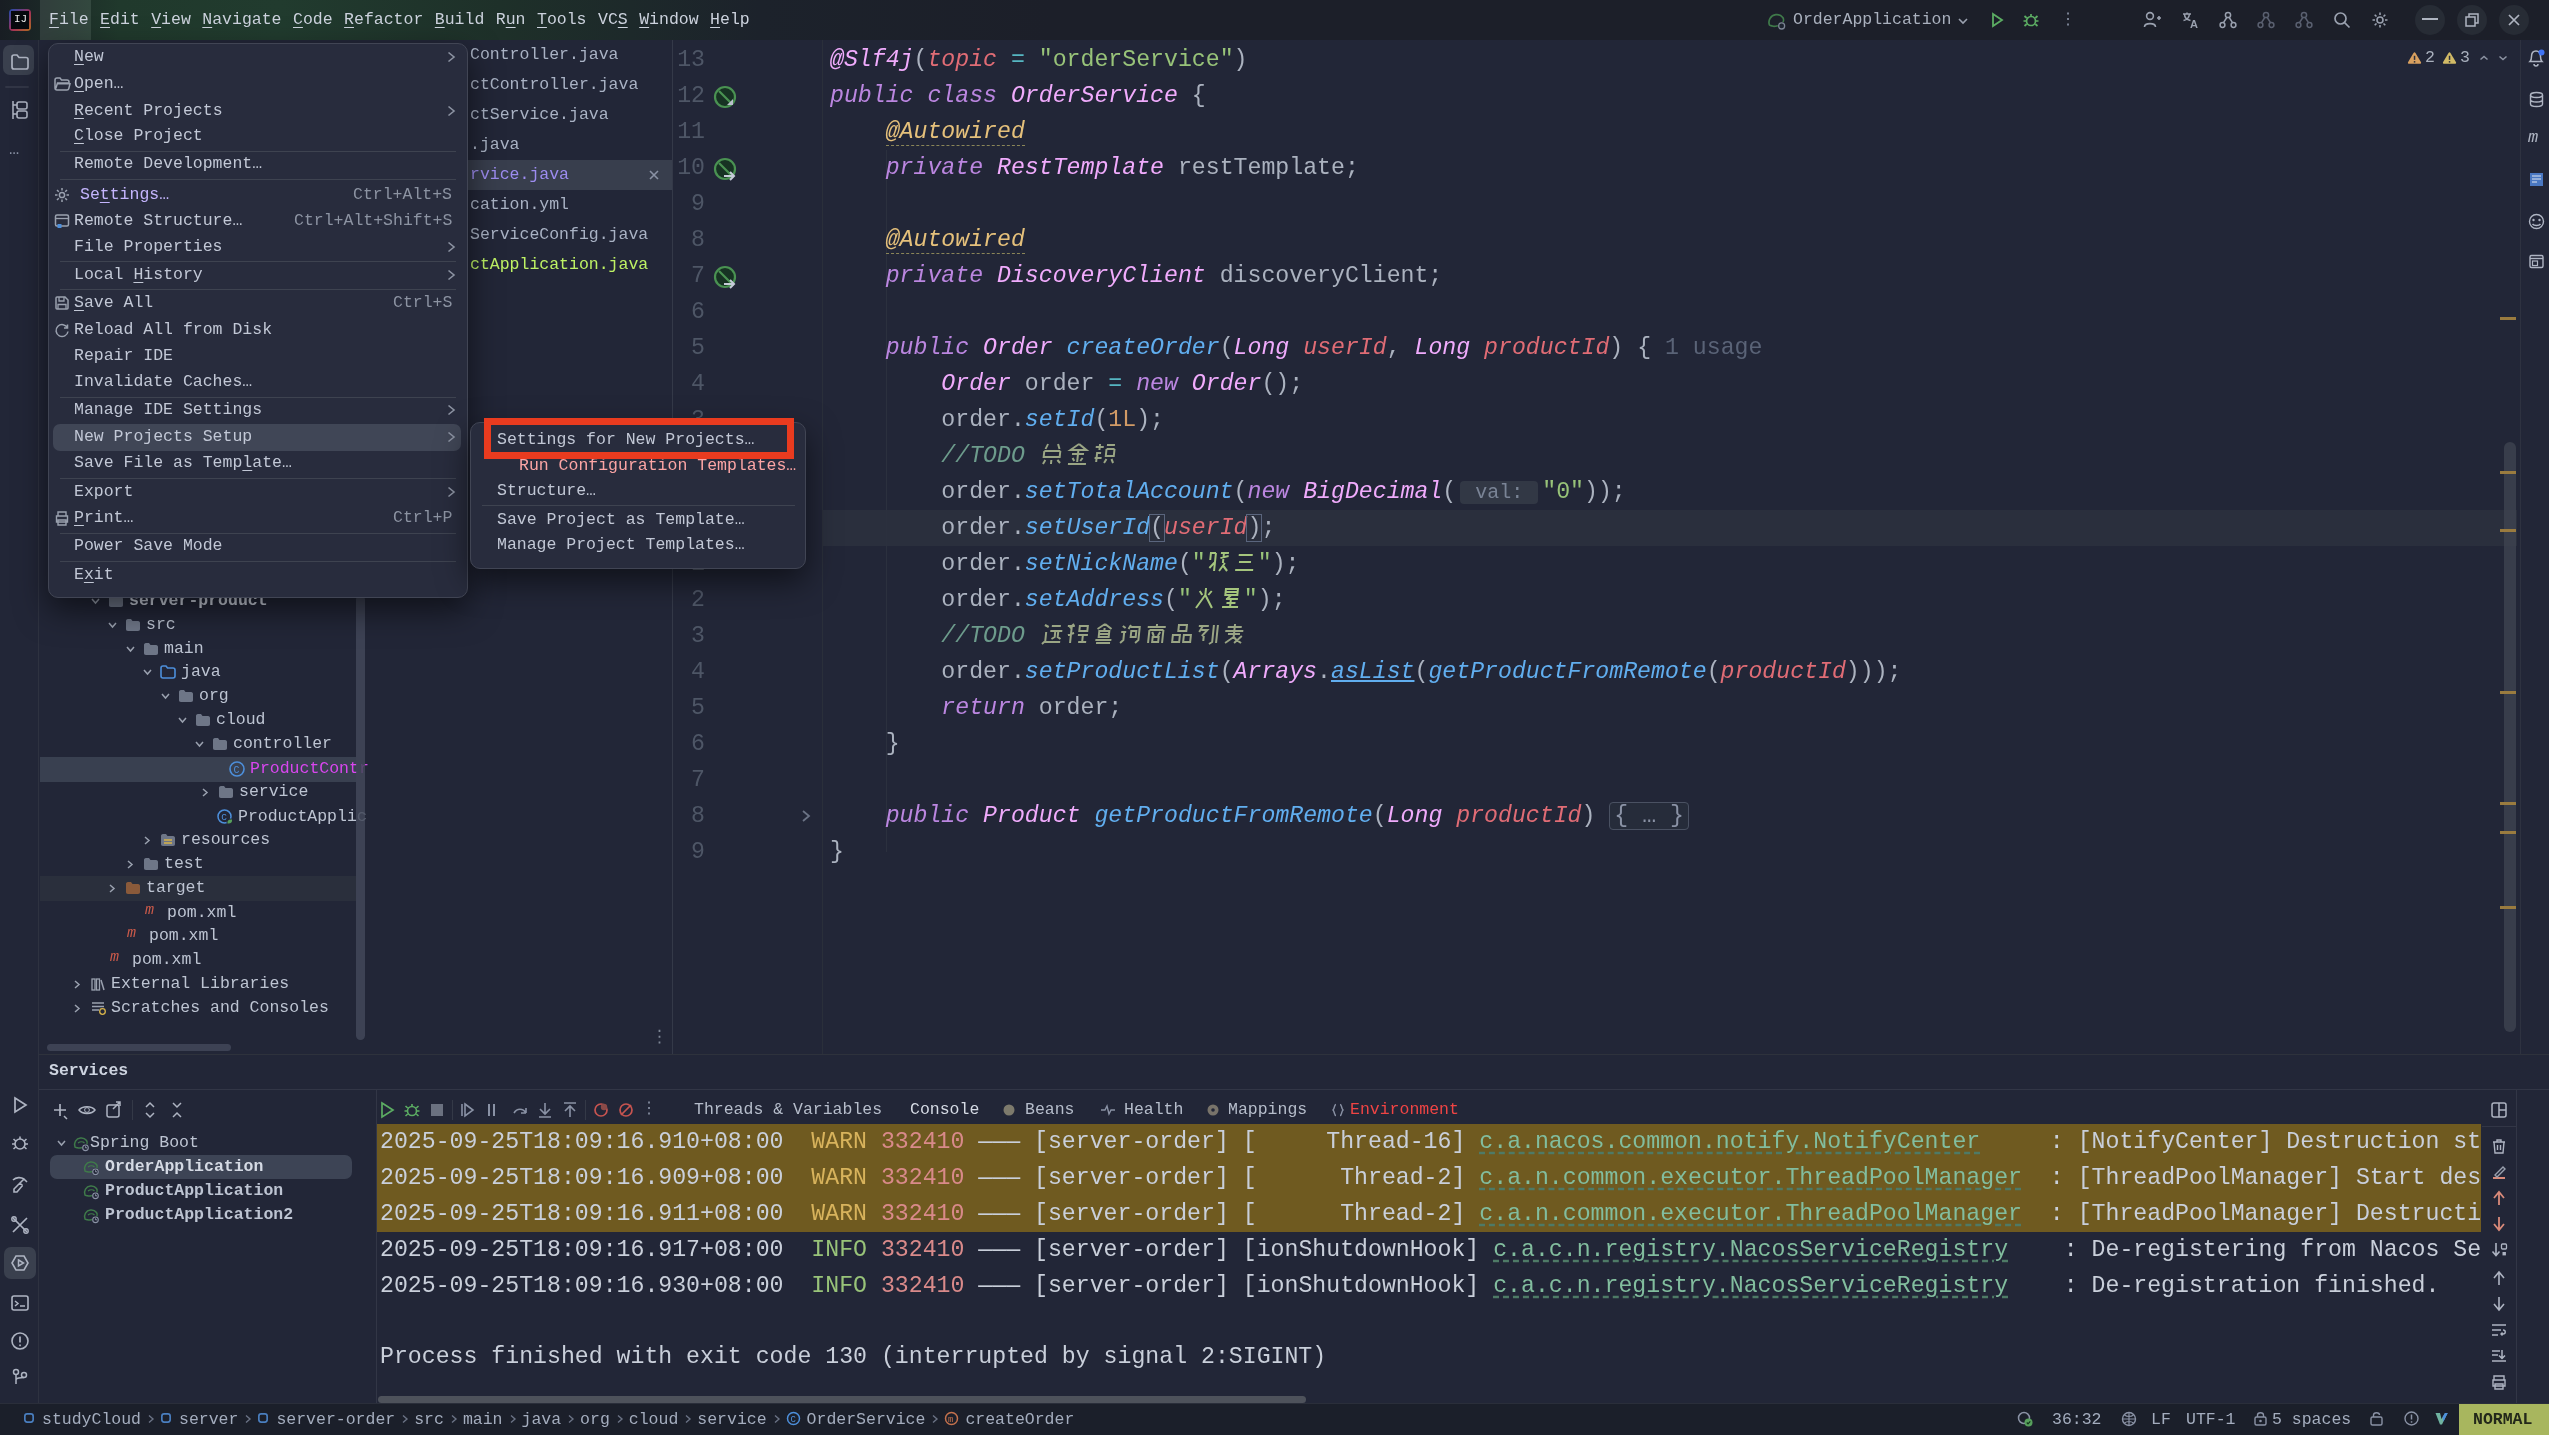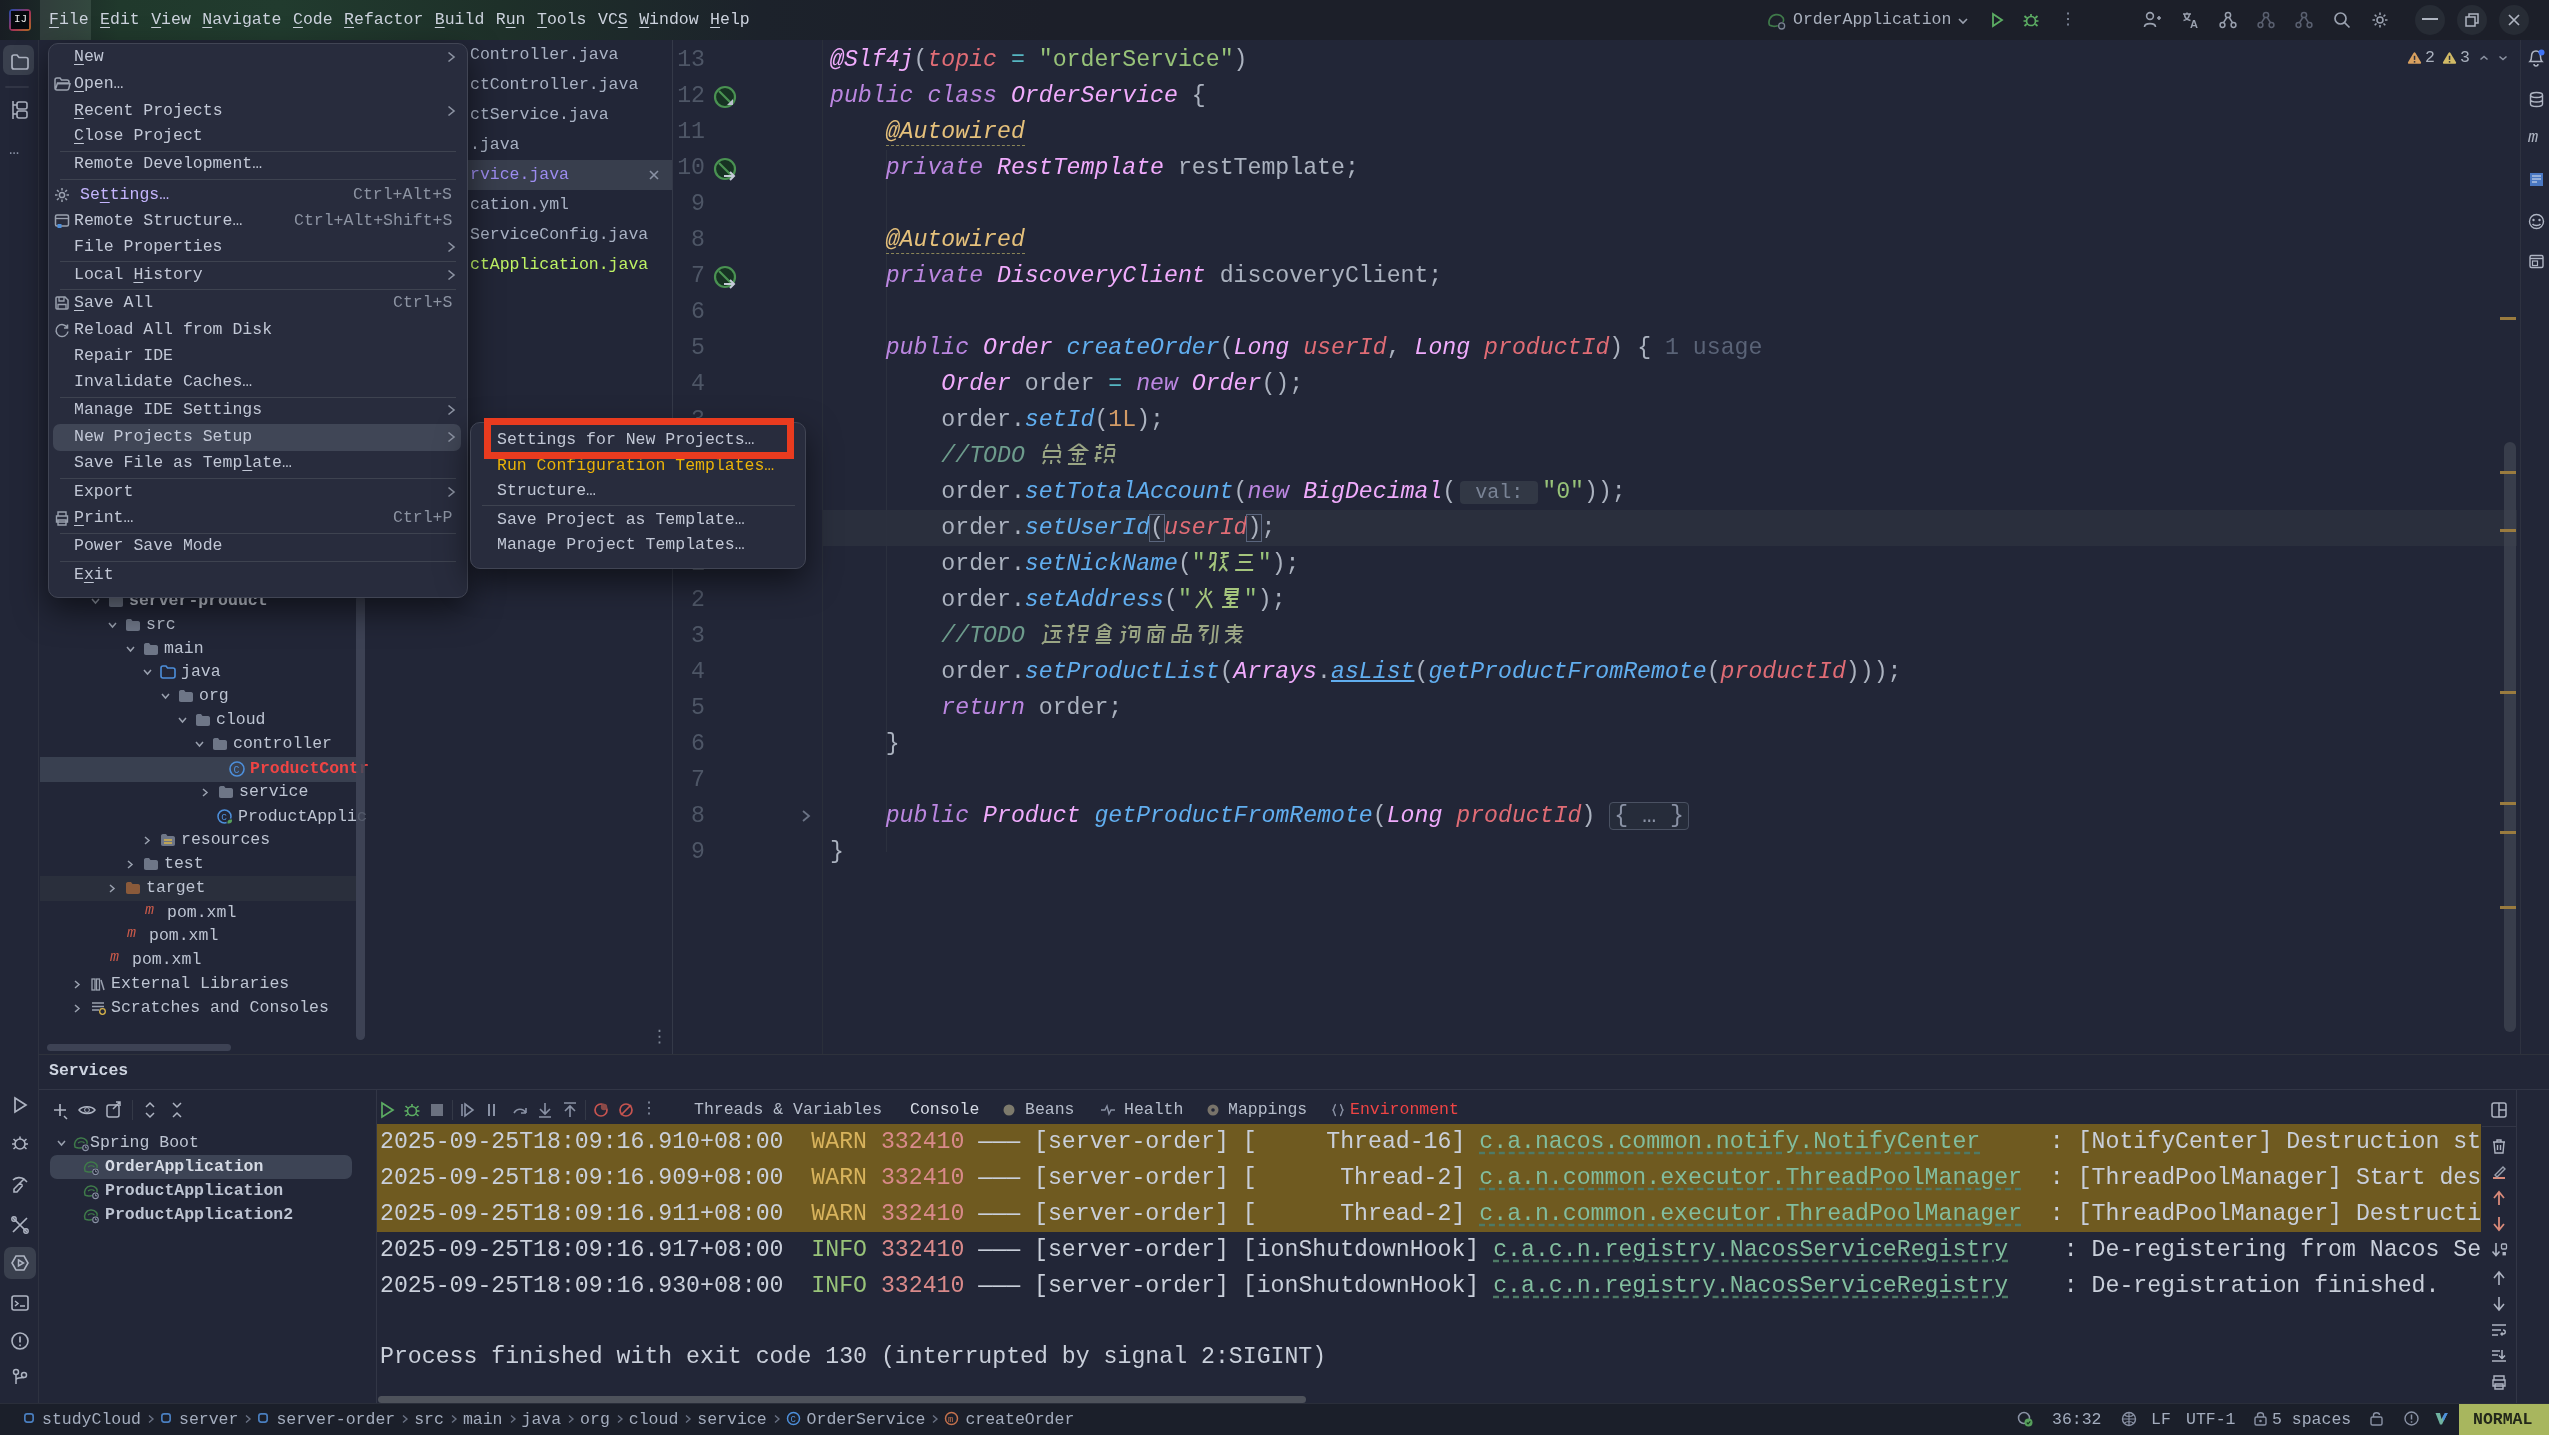--- a/index.html
+++ b/index.html
@@ -389,21 +389,21 @@
     <path d="M3 4 L6.5 8 L10 4" stroke="#9aa1af" stroke-width="1.5" fill="none"></path>
   </svg>
 <svg class="abs" style="left:211px;top:735px" width="18" height="18" viewBox="0 0 18 18">
     <path d="M2 5 C2 4 2.5 3 4 3 H7 L8.5 5 H14 C15.5 5 16 6 16 7 V13 C16 14 15.5 15 14 15 H4 C2.5 15 2 14 2 13 Z" fill="#6e7687"></path>
   </svg>
 <div class="abs ui" style="left:233px;top:733px;color:#bdc4d2;font-weight:normal">controller</div>
 <svg class="abs" style="left:228px;top:760px" width="18" height="18" viewBox="0 0 18 18">
     <circle cx="9" cy="9" r="7" fill="none" stroke="#4d8fdb" stroke-width="1.6"></circle>
     <text x="5.5" y="13" fill="#4d8fdb" font-size="10" font-family="Liberation Mono">C</text>
   </svg>
-<div class="abs ui" style="left:250px;top:758px;color:#ef4444;font-weight:bold">ProductContr</div>
+<div class="abs ui" style="left:250px;top:758px;color:#d946ef;font-weight:normal">ProductContr</div>
 <svg class="abs" style="left:199px;top:786px" width="13" height="13" viewBox="0 0 13 13">
     <path d="M4 3 L8 6.5 L4 10" stroke="#9aa1af" stroke-width="1.5" fill="none"></path>
   </svg>
 <svg class="abs" style="left:217px;top:783px" width="18" height="18" viewBox="0 0 18 18">
     <path d="M2 5 C2 4 2.5 3 4 3 H7 L8.5 5 H14 C15.5 5 16 6 16 7 V13 C16 14 15.5 15 14 15 H4 C2.5 15 2 14 2 13 Z" fill="#6e7687"></path>
   </svg>
 <div class="abs ui" style="left:239px;top:781px;color:#bdc4d2;font-weight:normal">service</div>
 <svg class="abs" style="left:216px;top:808px" width="18" height="18" viewBox="0 0 18 18">
     <circle cx="8.5" cy="8.5" r="6.5" fill="none" stroke="#4d8fdb" stroke-width="1.5"></circle>
     <text x="5.2" y="12" fill="#4d8fdb" font-size="9.5" font-family="Liberation Mono">C</text>
@@ -787,17 +787,17 @@
     <path d="M5 7 V3 H13 V7 M3.5 7 H14.5 V13 H3.5 Z M5 11 H13 V16 H5 Z" fill="none" stroke="#9aa1af" stroke-width="1.4"></path>
   </svg>
 <div class="abs ui" style="left:74px;top:507.1px;color:#c2c8d6"><u>P</u>rint…</div>
 <div class="abs ui" style="left:393px;top:507.1px;color:#8c93a2">Ctrl+P</div>
 <div class="abs" style="left:60px;top:532.6px;width:396px;height:1px;background:#3e4350"></div>
 <div class="abs ui" style="left:74px;top:535.1px;color:#c2c8d6">Power Save Mode</div>
 <div class="abs" style="left:60px;top:560.6px;width:396px;height:1px;background:#3e4350"></div>
 <div class="abs ui" style="left:74px;top:564.1px;color:#c2c8d6">E<u>x</u>it</div>
 <div class="abs" style="left:470px;top:422px;width:336px;height:147px;background:#282c3d;border:1px solid #414554;border-radius:10px;box-shadow:0 12px 32px rgba(0,0,0,.55)"></div>
 <div class="abs ui" style="left:497px;top:429px;color:#c2c8d6">Settings for New Projects…</div>
-<div class="abs ui" style="left:497px;top:454.7px;color:#eab308">Run Configuration Templates…</div>
+<div class="abs ui" style="left:519px;top:454.7px;color:#fca5a5">Run Configuration Templates…</div>
 <div class="abs ui" style="left:497px;top:480.4px;color:#c2c8d6">Structure…</div>
 <div class="abs" style="left:482px;top:505px;width:313px;height:1px;background:#3e4350"></div>
 <div class="abs ui" style="left:497px;top:508.70000000000005px;color:#c2c8d6">Save Project as Template…</div>
 <div class="abs ui" style="left:497px;top:534.4px;color:#c2c8d6">Manage Project Templates…</div>
 <div class="abs" style="left:484px;top:418px;width:310px;height:41px;border:7px solid #e93b1f"></div>
 </body></html>

